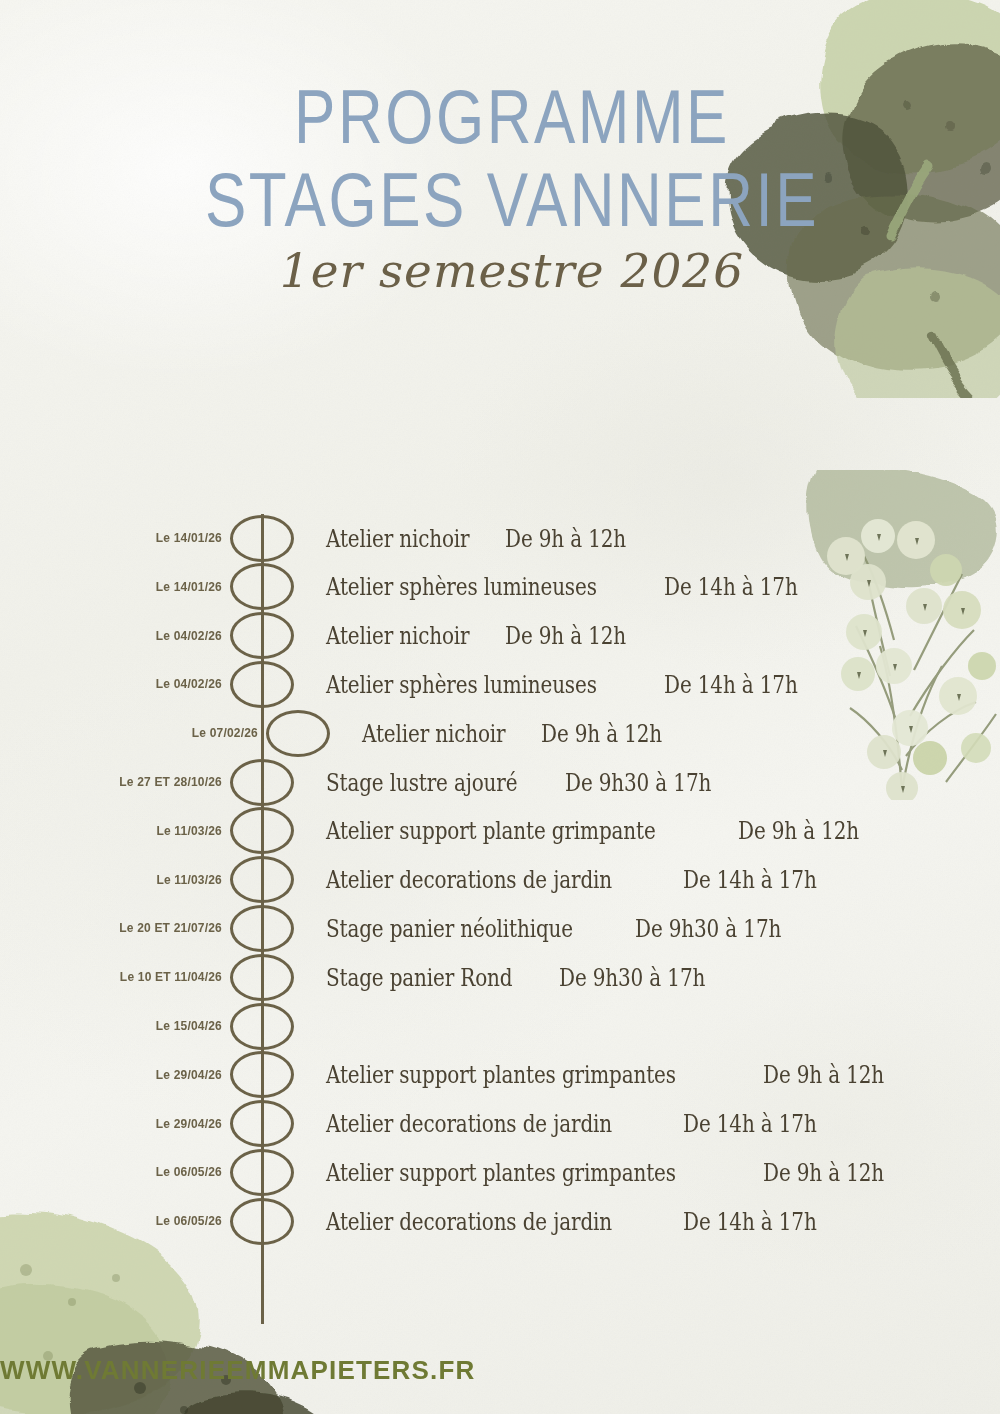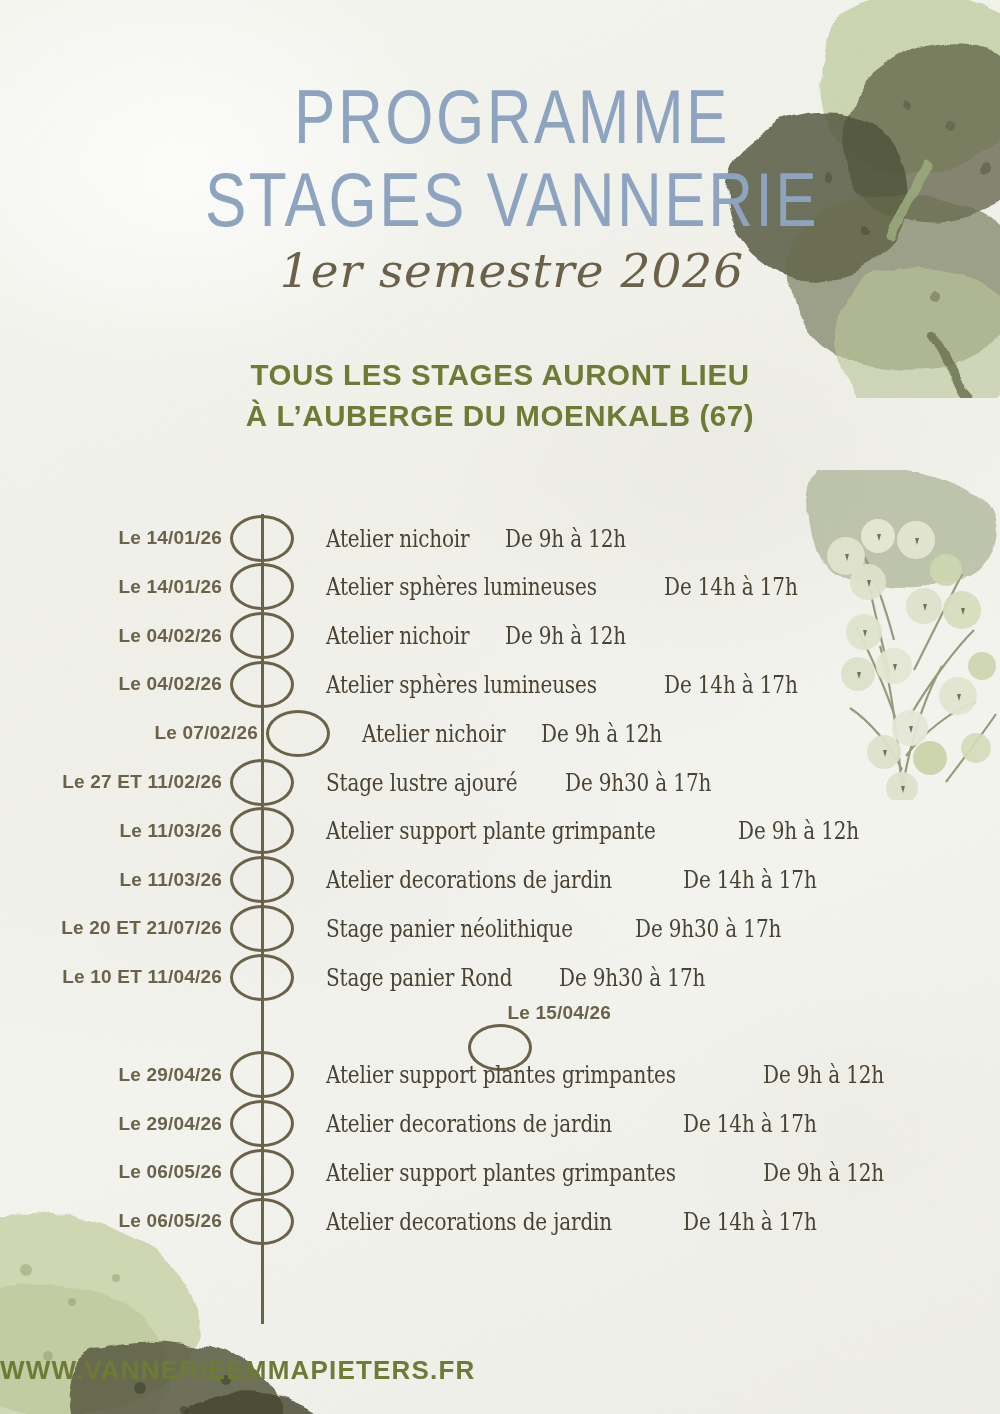--- a/index.html
+++ b/index.html
@@ -124,21 +124,21 @@
     width: 1000px;
     height: 48px;
     display: flex;
     align-items: center;
   }
   .row .date {
     width: 222px;
     text-align: right;
     padding-right: 0;
     color: #6b6248;
-    font-size: 19px;
+    font-size: 12px;
     font-weight: 700;
     letter-spacing: 0.2px;
     white-space: nowrap;
   }
   .row .node {
     width: 80px;
     display: flex;
     justify-content: center;
     align-items: center;
   }
@@ -316,24 +316,20 @@
       <circle cx="320" cy="258" r="4"></circle>
     </g>
   </svg>
 
   <div class="head-block">
     <div class="title-line l1">PROGRAMME</div>
     <div class="title-line l2">STAGES VANNERIE</div>
     <div class="script">1er semestre 2026</div>
   </div>
 
-  <div class="venue">
-    <div>TOUS LES STAGES AURONT LIEU</div>
-    <div>À L’AUBERGE DU MOENKALB (67)</div>
-  </div>
 
   <div class="timeline">
     <div class="spine"></div>
   </div>
 
   <div class="rows" id="rows">
       <div class="row" style="top: 514px;">
         <div class="date">Le 14/01/26</div>
         <div class="node">
           <div class="ellipse"></div>
@@ -377,21 +373,21 @@
         <div class="date">Le 07/02/26</div>
         <div class="node">
           <div class="ellipse"></div>
         </div>
         <div class="info">
           <span class="ev-title">Atelier nichoir</span>
           <span class="ev-time">De 9h à 12h</span>
         </div>
       </div>
       <div class="row" style="top: 758px;">
-        <div class="date">Le 27 ET 11/02/26</div>
+        <div class="date">Le 27 ET 28/10/26</div>
         <div class="node">
           <div class="ellipse"></div>
         </div>
         <div class="info">
           <span class="ev-title">Stage lustre ajouré</span>
           <span class="ev-time">De 9h30 à 17h</span>
         </div>
       </div>
       <div class="row" style="top: 806.8px;">
         <div class="date">Le 11/03/26</div>
@@ -426,21 +422,21 @@
       <div class="row" style="top: 953.2px;">
         <div class="date">Le 10 ET 11/04/26</div>
         <div class="node">
           <div class="ellipse"></div>
         </div>
         <div class="info">
           <span class="ev-title">Stage panier Rond</span>
           <span class="ev-time">De 9h30 à 17h</span>
         </div>
       </div>
-      <div class="row" style="top: 1002px; flex-direction: column;">
+      <div class="row" style="top: 1002px;">
         <div class="date">Le 15/04/26</div>
         <div class="node">
           <div class="ellipse"></div>
         </div>
       </div>
       <div class="row" style="top: 1050.8px;">
         <div class="date">Le 29/04/26</div>
         <div class="node">
           <div class="ellipse"></div>
         </div>

